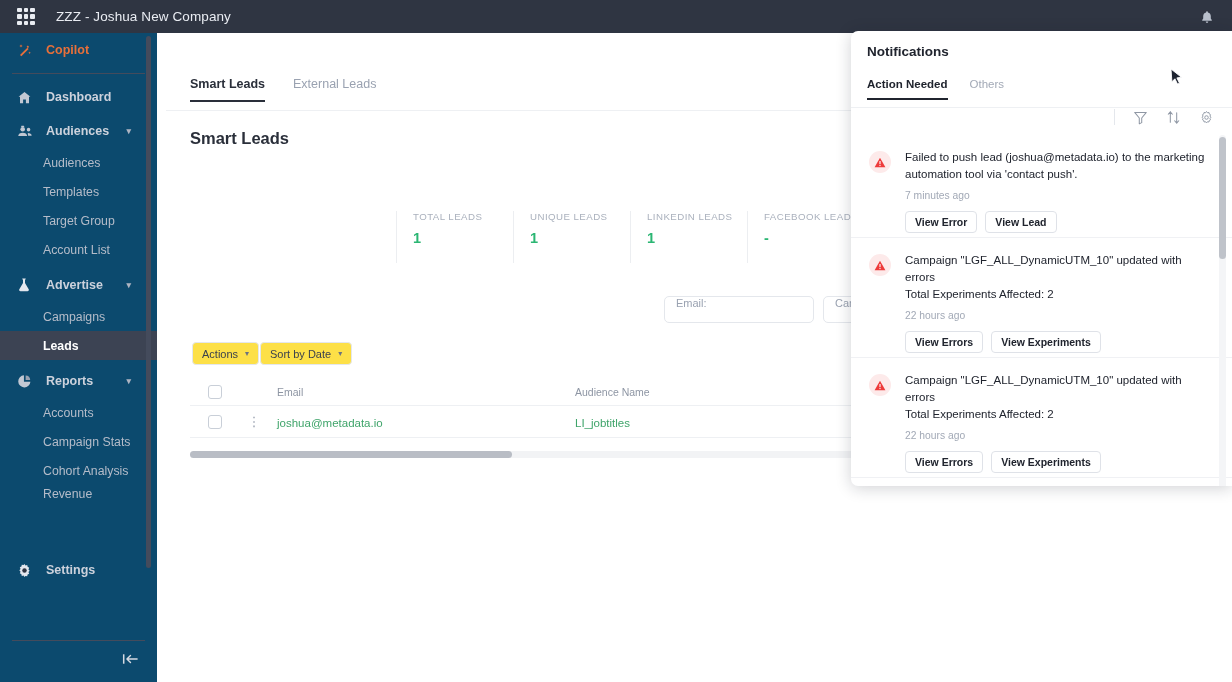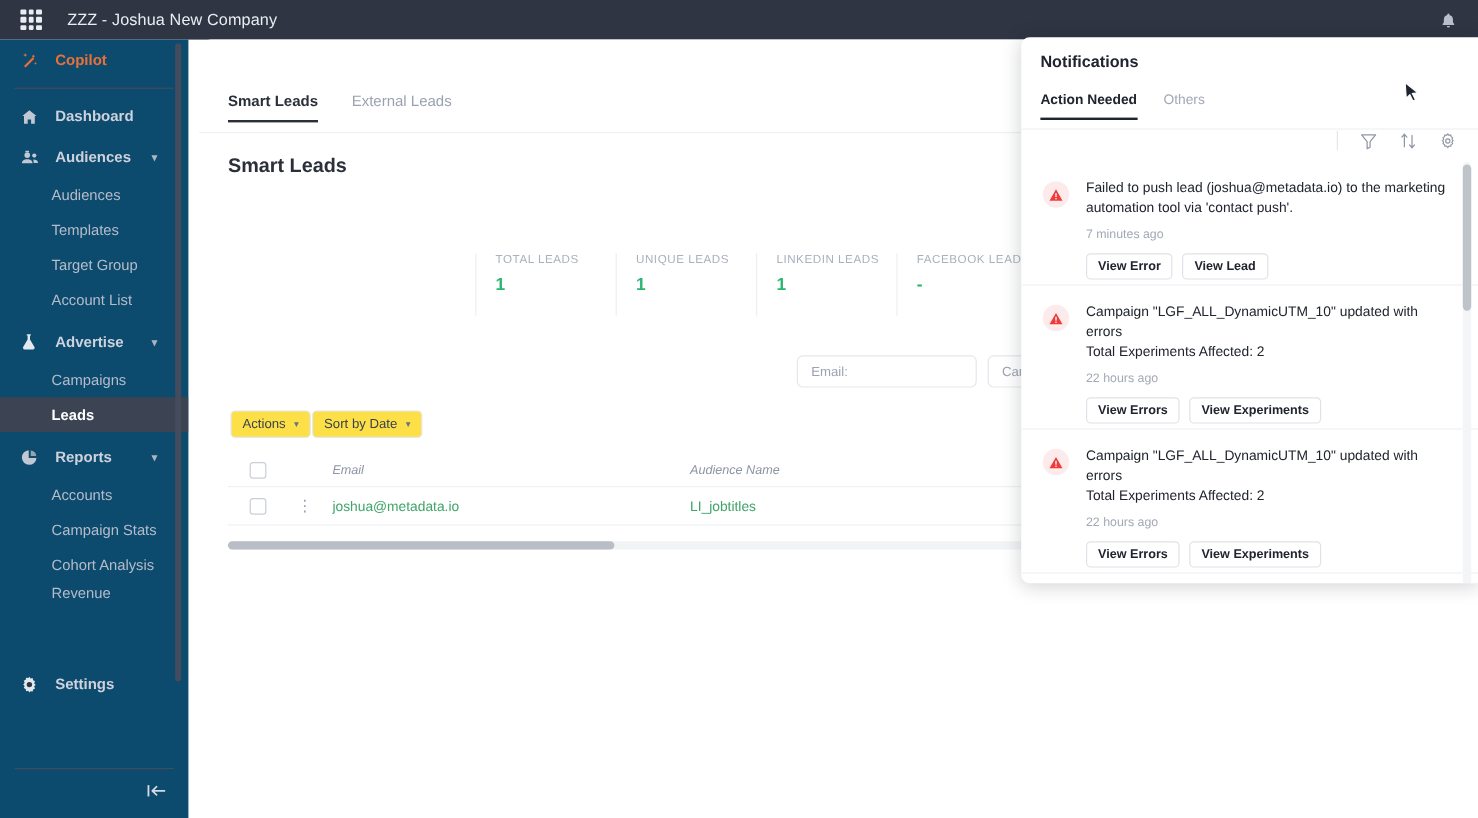--- a/index.html
+++ b/index.html
@@ -63,39 +63,39 @@
 
   
   #stats { position:absolute; left: 230px; top: 178px; display:flex; }
   .stat { width: 117px; padding-left: 16px; border-left: 1px solid #eceef1; height: 52px; }
   .stat .k { font-size: 9.7px; color:#aab1bd; letter-spacing:.45px; }
   .stat .v { font-size: 14.5px; color:#2bb673; font-weight: bold; margin-top: 8px; }
 
   
   .filter-input {
     position:absolute; top: 263px; height: 27px; border: 1px solid #e4e7ec; border-radius: 5px;
-    background:#fff; display:flex; align-items:center; padding-left: 11px;
+    background:#fff; display:flex; align-items:flex-start; padding-left: 11px;
     font-size: 11px; color:#9aa2b1; cursor: text;
   }
   #filter-email { left: 498px; width: 150px; }
   #filter-campaign { left: 657px; width: 150px; overflow: hidden; }
 
   
   .pill {
     position:absolute; top: 309px; height: 23px; border:1px solid #e4e7ec; border-radius: 4px;
     background:#fde047; display:flex; align-items:center; padding: 0 9px;
     font-size: 11px; color:#3b414e; cursor:pointer; gap: 7px;
   }
   #btn-actions { left: 26px; }
   #btn-sort { left: 94px; }
   .pill .cv { font-size: 8px; color:#6b7280; }
 
   
   #table { position:absolute; left: 24px; top: 345px; width: 1042px; }
-  #thead { display:flex; height: 28px; align-items:center; border-bottom:1px solid #eef0f3;font-style:italic; }
+  #thead { display:flex; height: 28px; align-items:center; border-bottom:1px solid #eef0f3; }
   #trow  { display:flex; height: 32px; align-items:center; border-bottom:1px solid #eef0f3; }
   .c-chk { width: 49px; display:flex; align-items:center; justify-content:center; }
   .c-dots{ width: 30px; display:flex; align-items:center; justify-content:center;
            color:#9aa2b1; font-size: 13px; cursor:pointer; letter-spacing:0; }
   .c-email { width: 306px; padding-left: 8px; }
   .c-aud  { width: 280px; }
   .chk { width:14px; height:14px; border:1.3px solid #c9cfd8; border-radius:3px; background:#fff; cursor:pointer; }
   .th { font-size: 10.5px; color:#8d95a3; }
   .cell-link { font-size: 11.5px; color:#3fa46a; cursor:pointer; }
   #hscroll-track { position:absolute; left:24px; top: 418px; width:1042px; height:7px; background:#f2f3f5; border-radius:4px; }

